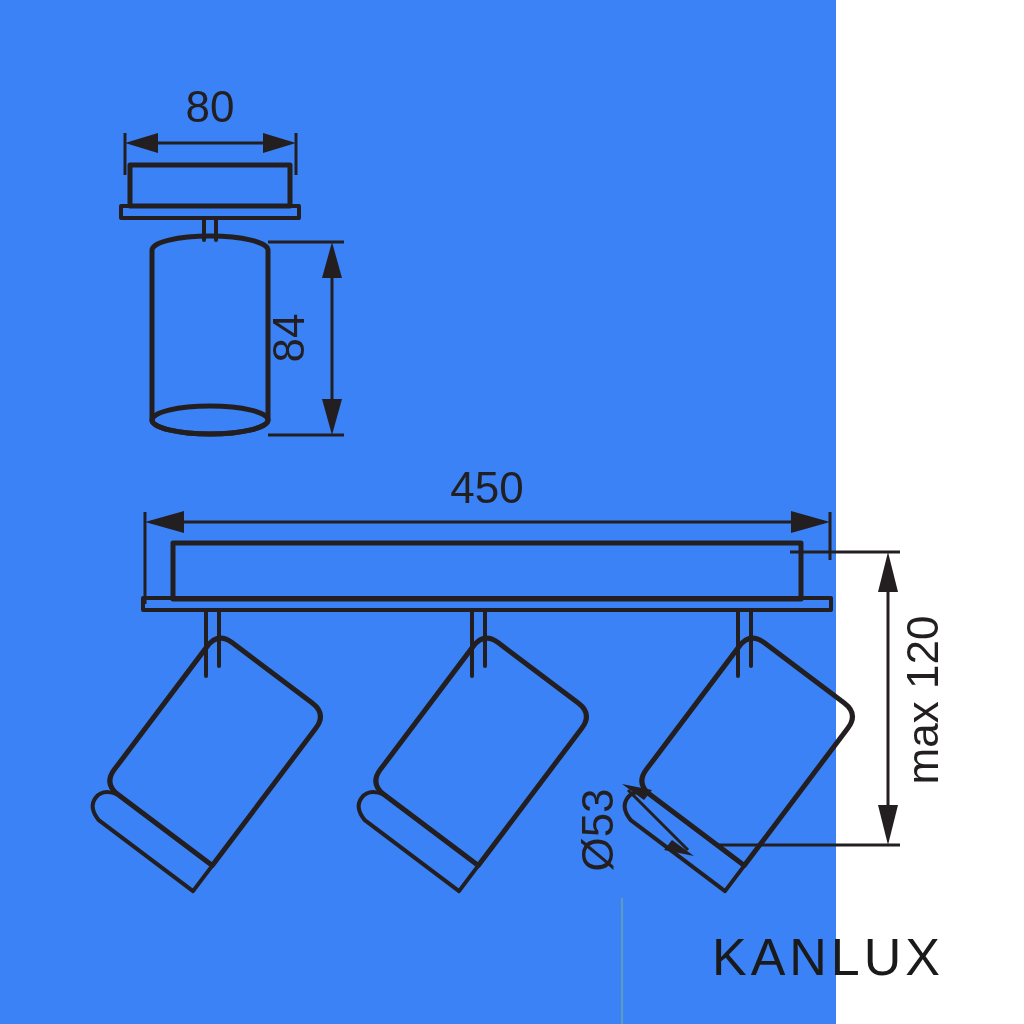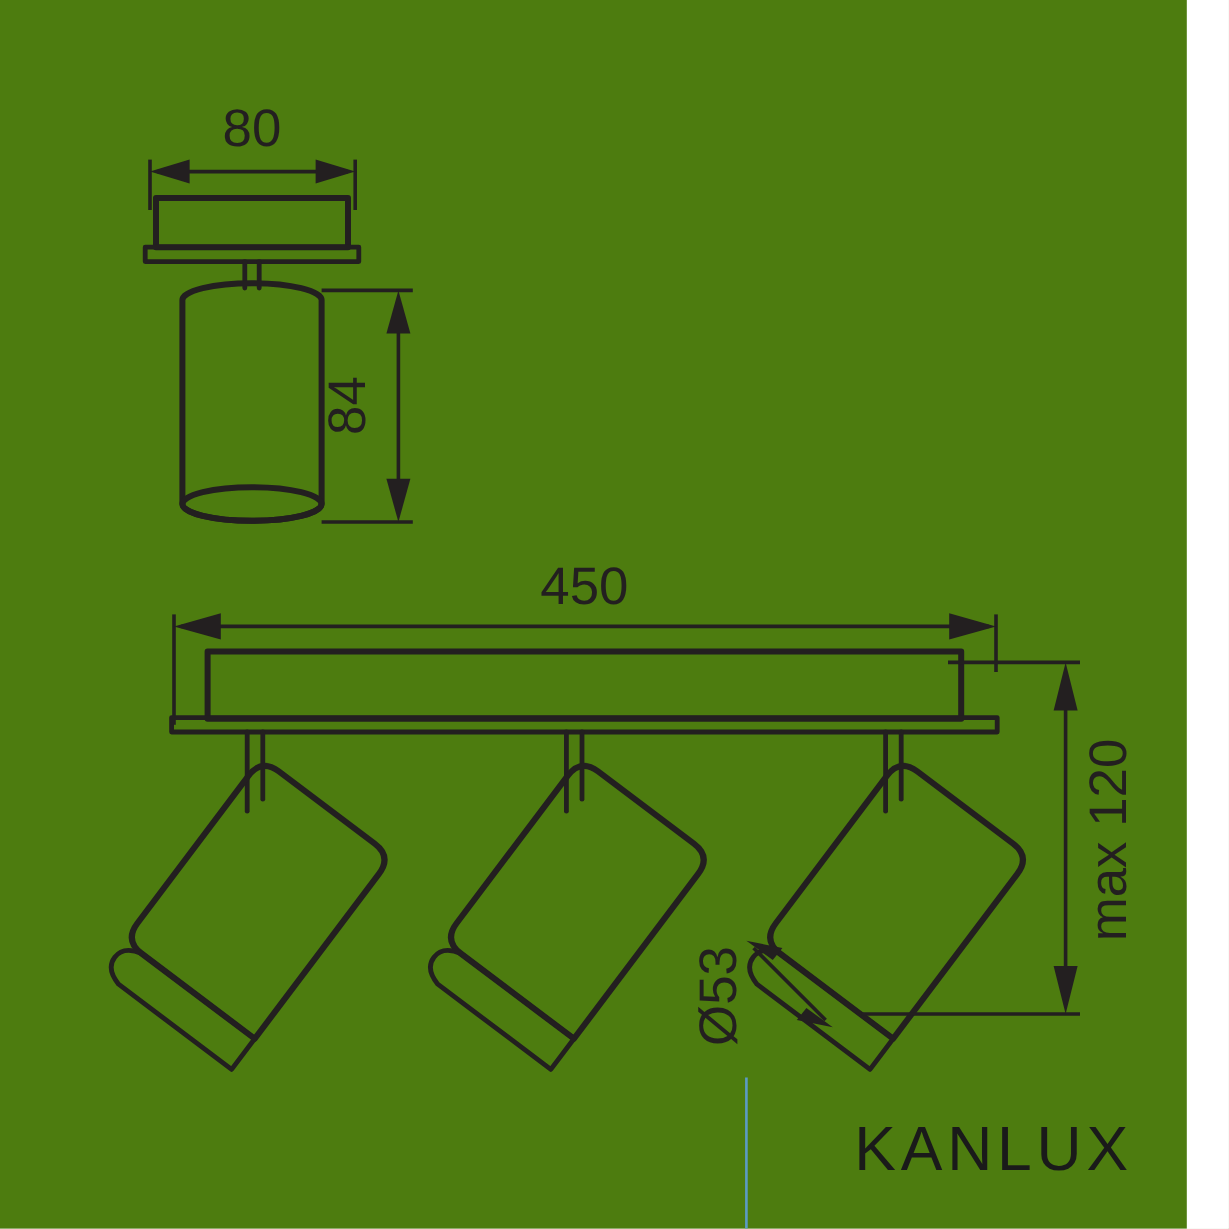--- a/index.html
+++ b/index.html
@@ -8,23 +8,23 @@
     background: #ffffff;
   }
   body {
     width: 1024px;
     height: 1024px;
     overflow: hidden;
     font-family: "Liberation Sans", sans-serif;
   }
   #drawing-root {
     position: relative;
-    width: 989px;
+    width: 836px;
     height: 1024px;
-    background: #4d7c0f;
+    background: #3b82f6;
   }
   svg#technical-drawing {
     display: block;
     width: 1024px;
     height: 1024px;
   }
   .outline {
     fill: none;
     stroke: #231f20;
     stroke-width: 5;

